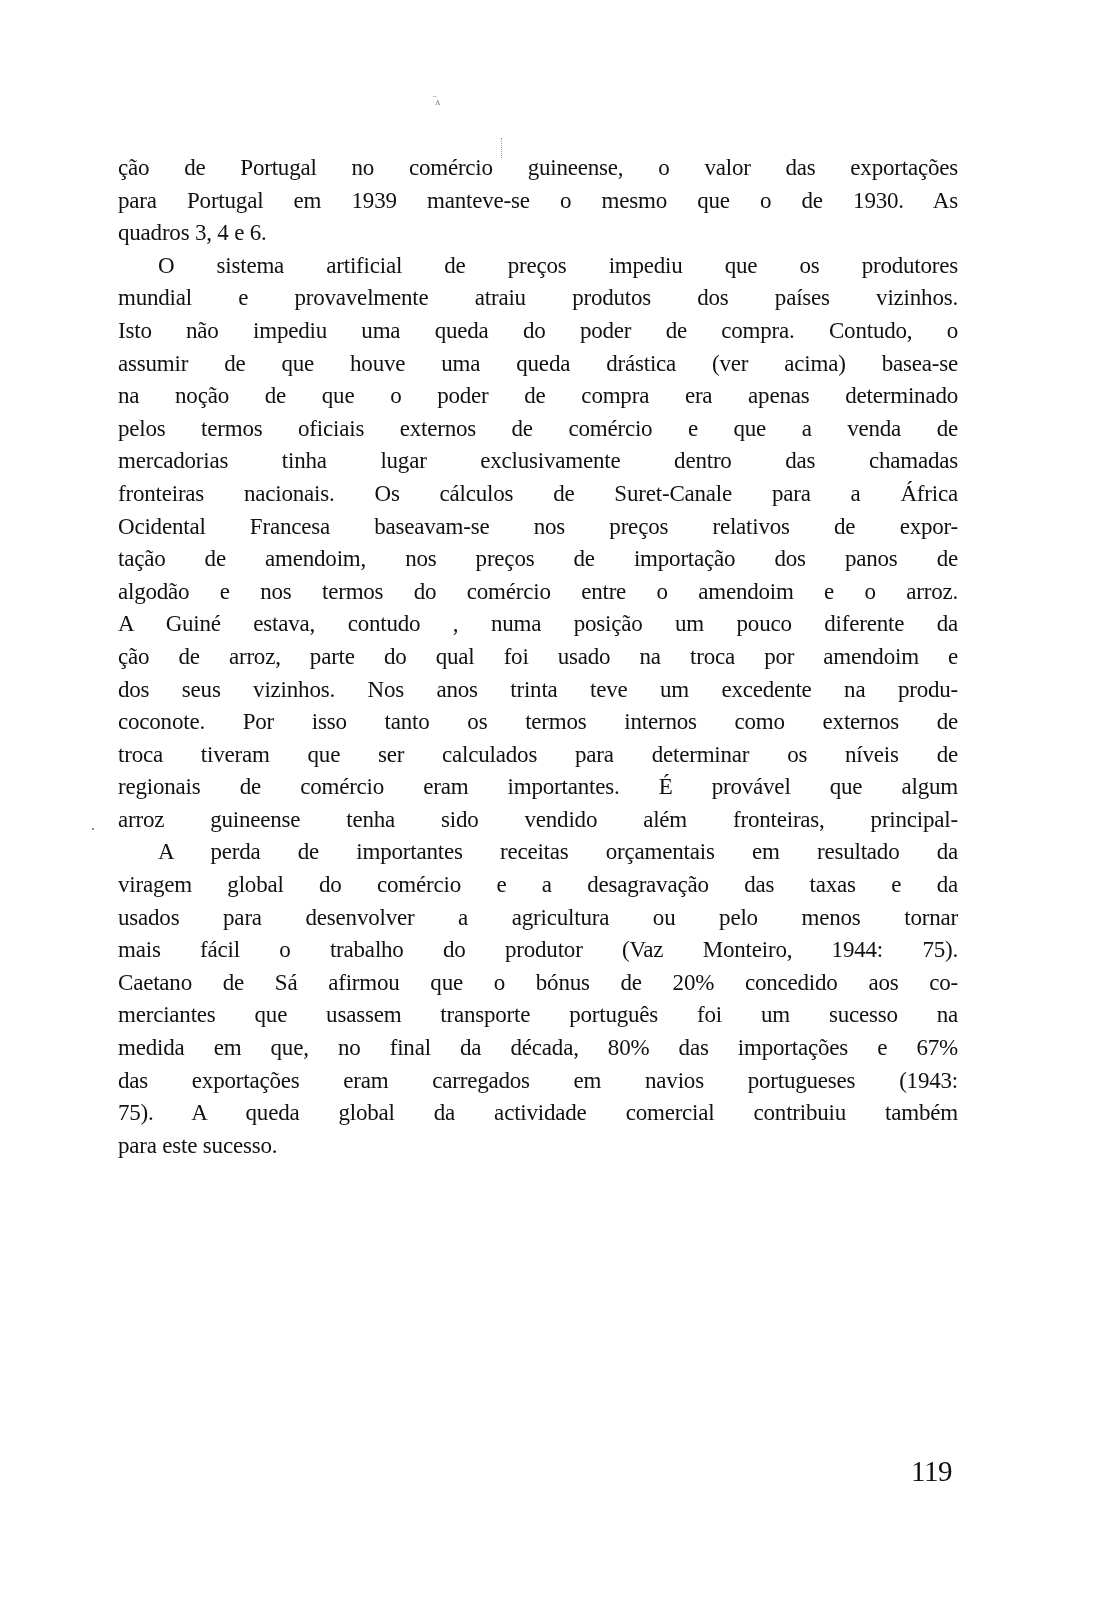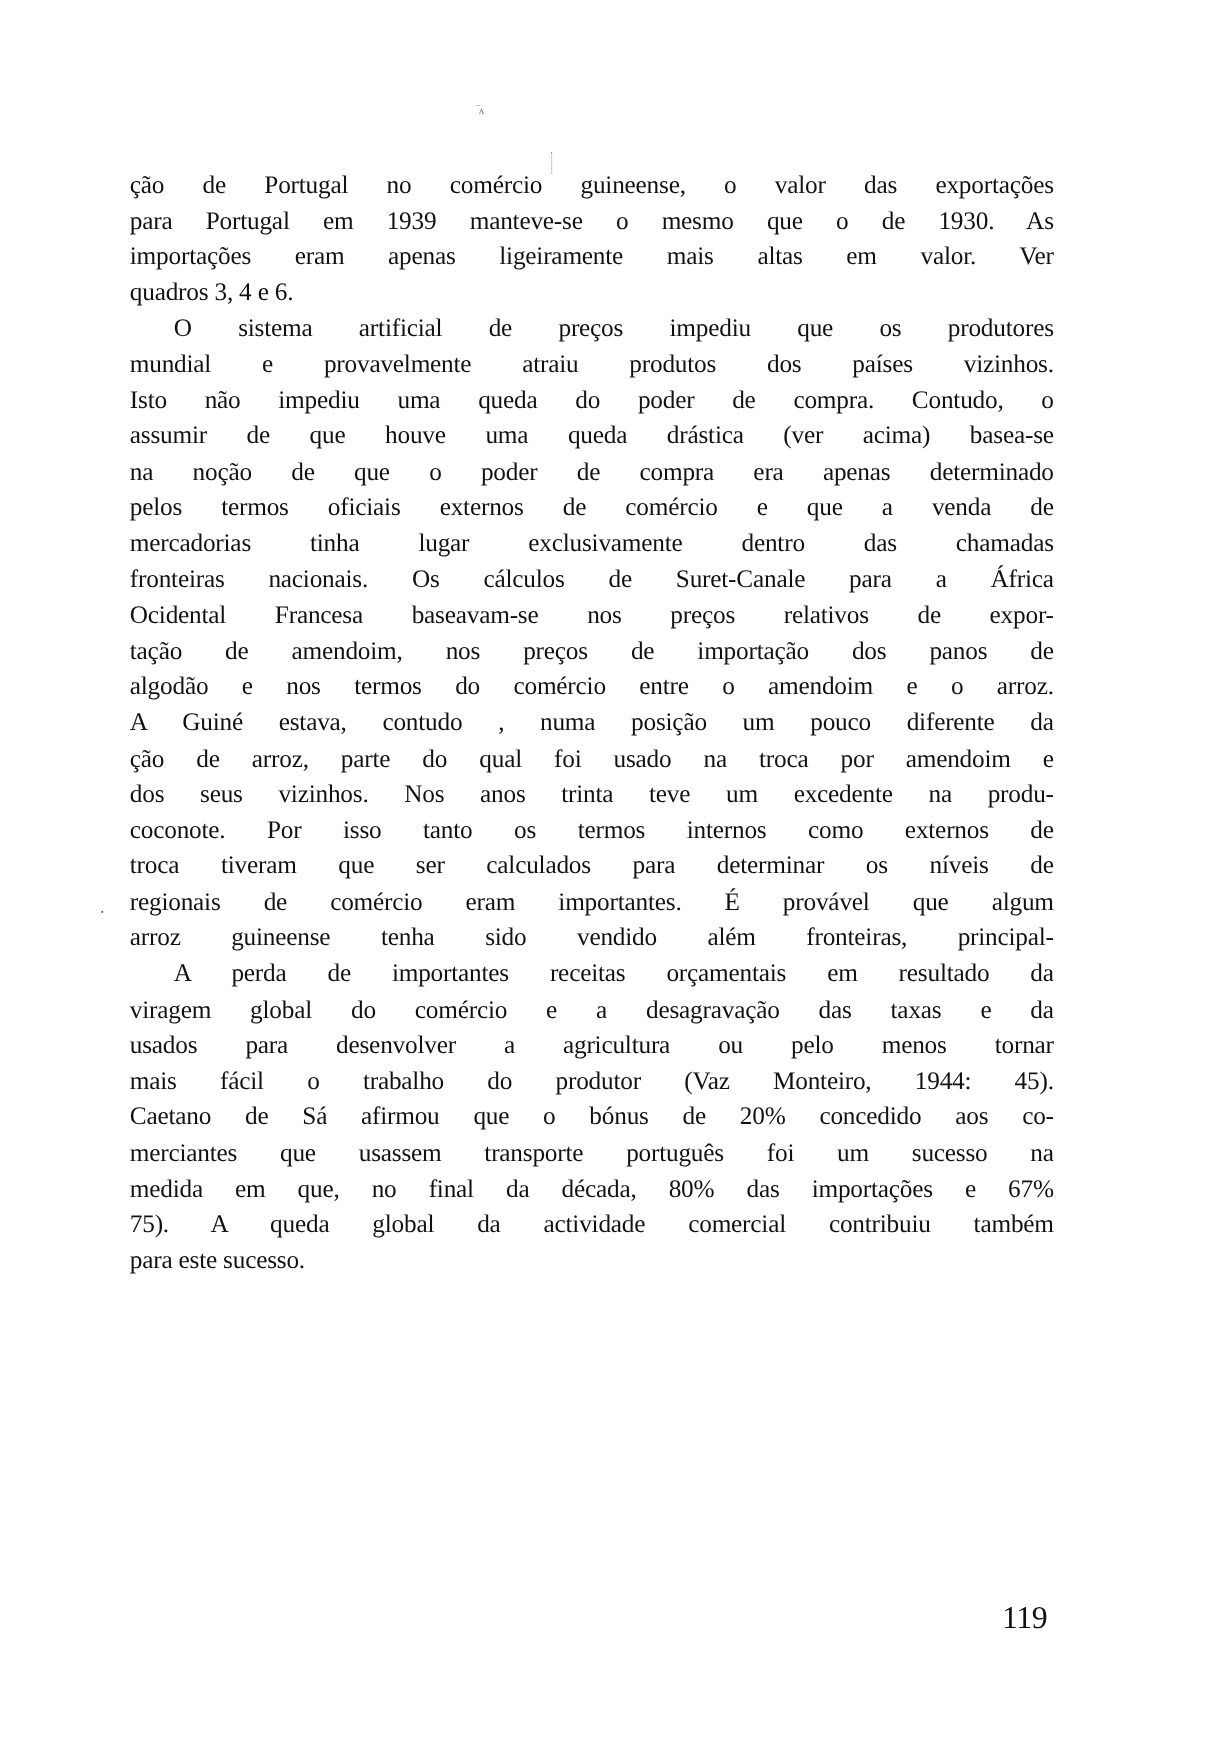--- a/index.html
+++ b/index.html
@@ -85,21 +85,20 @@
 <div class="page">
   <span class="scan-mark">‾ᴧ</span>
   <span class="scan-dots"></span>
   <span class="stray-dot"></span>
 
   <div class="text-block">
 
     <div>
       <span class="line">ção de Portugal no comércio guineense, o valor das exportações</span>
       <span class="line">para Portugal em 1939 manteve-se o mesmo que o de 1930. As</span>
-      <span class="line">importações eram apenas ligeiramente mais altas em valor. Ver</span>
       <span class="line last">quadros 3, 4 e 6.</span>
     </div>
 
     <div>
       <span class="line indent">O sistema artificial de preços impediu que os produtores</span>
       <span class="line">mundial e provavelmente atraiu produtos dos países vizinhos.</span>
       <span class="line">Isto não impediu uma queda do poder de compra. Contudo, o</span>
       <span class="line">assumir de que houve uma queda drástica (ver acima) basea-se</span>
       <span class="line">na noção de que o poder de compra era apenas determinado</span>
       <span class="line">pelos termos oficiais externos de comércio e que a venda de</span>
@@ -114,23 +113,24 @@
       <span class="line">coconote. Por isso tanto os termos internos como externos de</span>
       <span class="line">troca tiveram que ser calculados para determinar os níveis de</span>
       <span class="line">regionais de comércio eram importantes. É provável que algum</span>
       <span class="line">arroz guineense tenha sido vendido além fronteiras, principal-</span>
     </div>
 
     <div>
       <span class="line indent">A perda de importantes receitas orçamentais em resultado da</span>
       <span class="line">viragem global do comércio e a desagravação das taxas e da</span>
       <span class="line">usados para desenvolver a agricultura ou pelo menos tornar</span>
-      <span class="line">mais fácil o trabalho do produtor (Vaz Monteiro, 1944: 45).</span>
+      <span class="line">mais fácil o trabalho do produtor (Vaz Monteiro, 1944: 75).</span>
       <span class="line">Caetano de Sá afirmou que o bónus de 20% concedido aos co-</span>
       <span class="line">merciantes que usassem transporte português foi um sucesso na</span>
       <span class="line">medida em que, no final da década, 80% das importações e 67%</span>
+      <span class="line">das exportações eram carregados em navios portugueses (1943:</span>
       <span class="line">75). A queda global da actividade comercial contribuiu também</span>
       <span class="line last">para este sucesso.</span>
     </div>
   </div>
 
   <span class="page-number">119</span>
 </div>
 
 </body></html>

